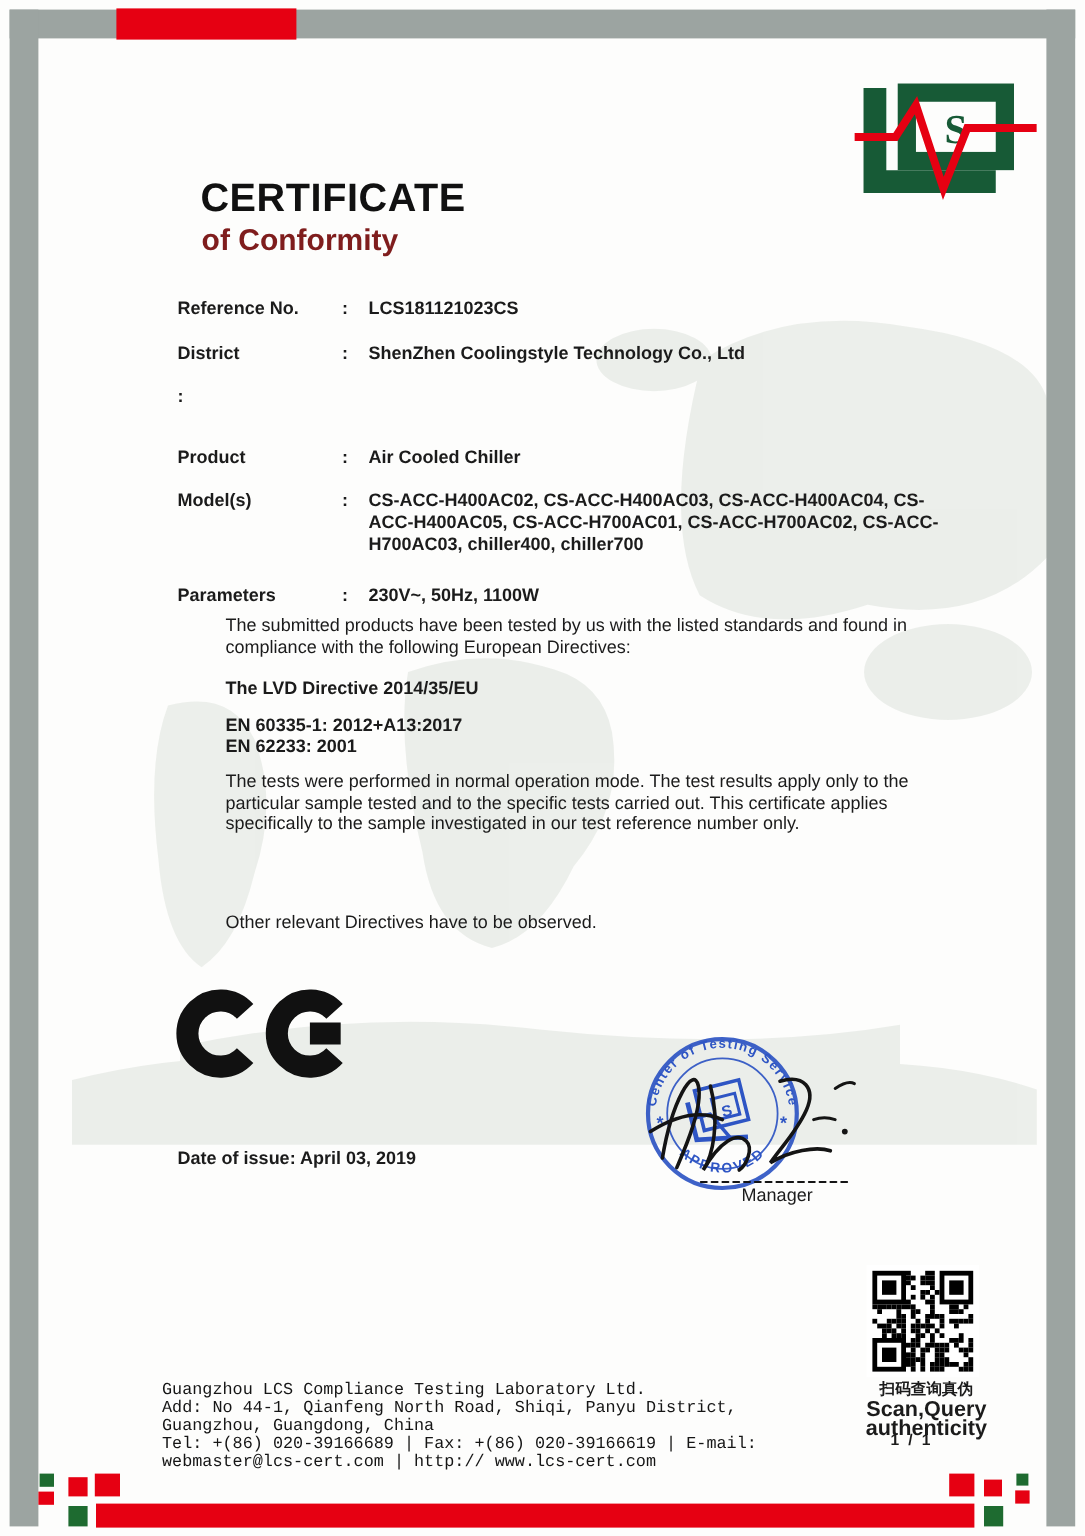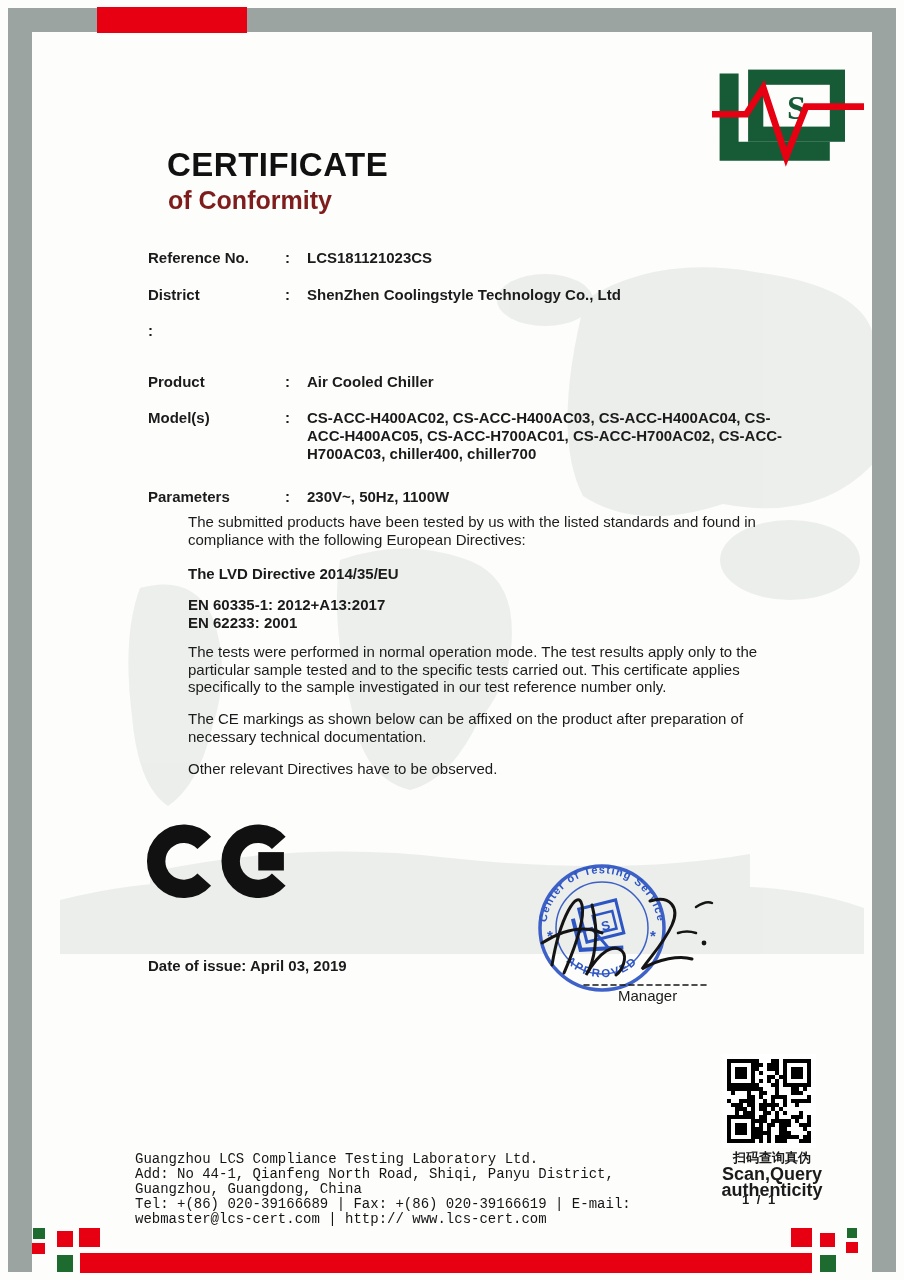--- a/index.html
+++ b/index.html
@@ -134,21 +134,20 @@
     <span class="field-value">230V~, 50Hz, 1100W</span>
   </div>
 
   <div class="para p-intro">The submitted products have been tested by us with the listed standards and found in compliance with the following European Directives:</div>
   <div class="para p-directive bold">The LVD Directive 2014/35/EU</div>
   <div class="para p-standards bold">
     <div>EN 60335-1: 2012+A13:2017</div>
     <div>EN 62233: 2001</div>
   </div>
   <div class="para p-tests">The tests were performed in normal operation mode. The test results apply only to the particular sample tested and to the specific tests carried out. This certificate applies specifically to the sample investigated in our test reference number only.</div>
-  <div class="para p-ce">The CE markings as shown below can be affixed on the product after preparation of necessary technical documentation.</div>
   <div class="para p-other">Other relevant Directives have to be observed.</div>
 
   <svg class="content ce-mark" width="150" height="105" viewBox="0 0 310 215">
     <path d="M120.4,66.9 A57,57 0 1 0 120.4,143.1" fill="none" stroke="#111" stroke-width="38"></path>
     <path d="M274.4,66.9 A57,57 0 1 0 274.4,143.1" fill="none" stroke="#111" stroke-width="38"></path>
     <path d="M232,105 L285,105" stroke="#111" stroke-width="38"></path>
   </svg>
 
   <div class="content date-line">Date of issue: April 03, 2019</div>
 

